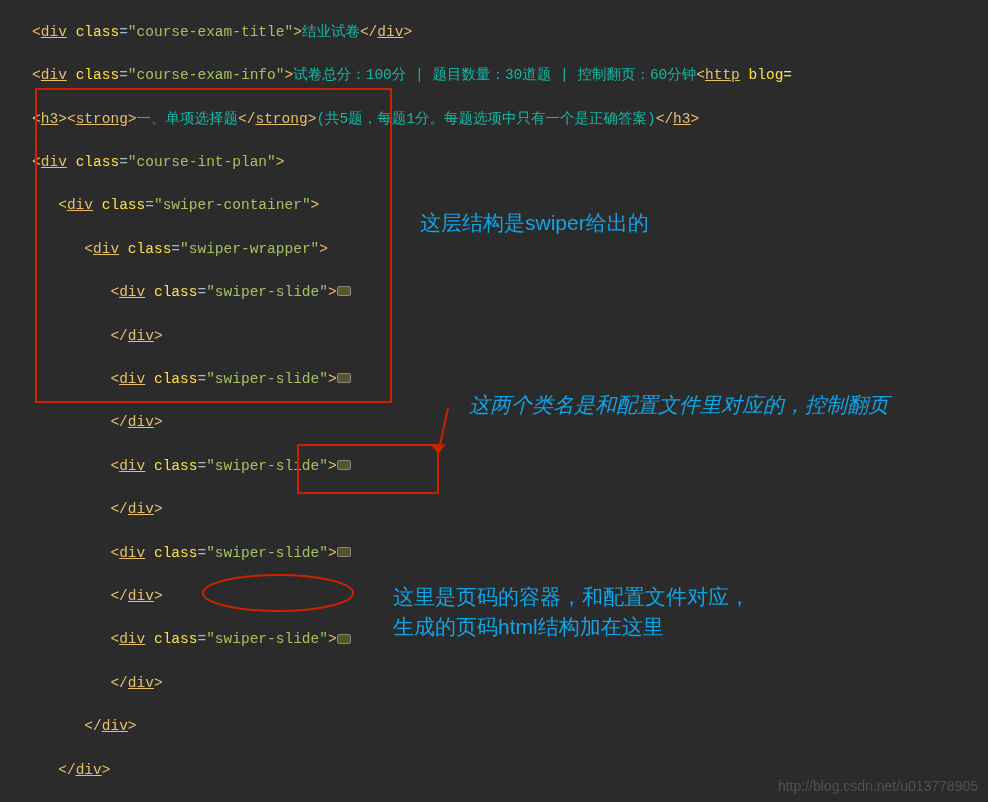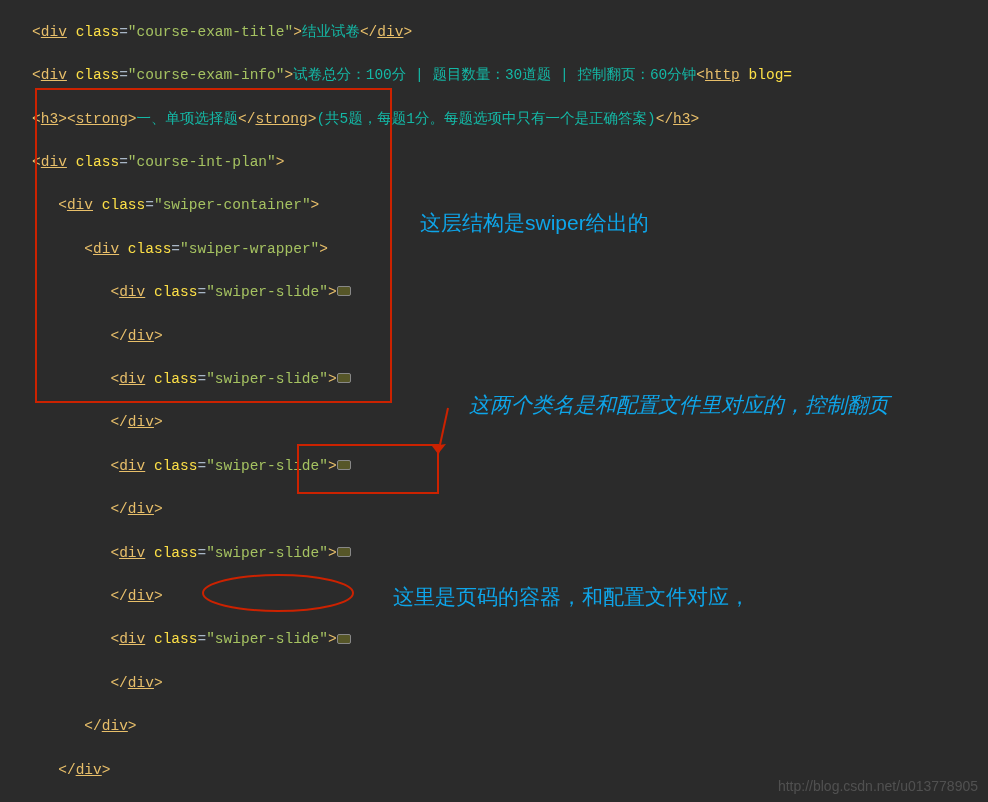--- a/index.html
+++ b/index.html
@@ -105,15 +105,15 @@
   <rect x="298" y="445" width="140" height="48" fill="none" stroke="#cc2200" stroke-width="2"></rect>
 
   <line x1="438" y1="454" x2="448" y2="408" stroke="#cc2200" stroke-width="2"></line>
   <polygon points="438,454 446,444 432,446" fill="#cc2200"></polygon>
 
   <ellipse cx="278" cy="593" rx="75" ry="18" fill="none" stroke="#cc2200" stroke-width="2"></ellipse>
 </svg>
 
 <div class="ann" style="left:420px;top:208px;">这层结构是swiper给出的</div>
 <div class="ann" style="left:469px;top:390px;font-style:italic;">这两个类名是和配置文件里对应的，控制翻页</div>
-<div class="ann" style="left:385px;top:582px;margin-left:8px;"><span>这里是页码的容器，和配置文件对应，</span><br></div>
+<div class="ann" style="left:385px;top:582px;margin-left:8px;"><span>这里是页码的容器，和配置文件对应，</span><br><span>生成的页码html结构加在这里</span></div>
 
 <div class="watermark">http://blog.csdn.net/u013778905</div>
 
 </body></html>

